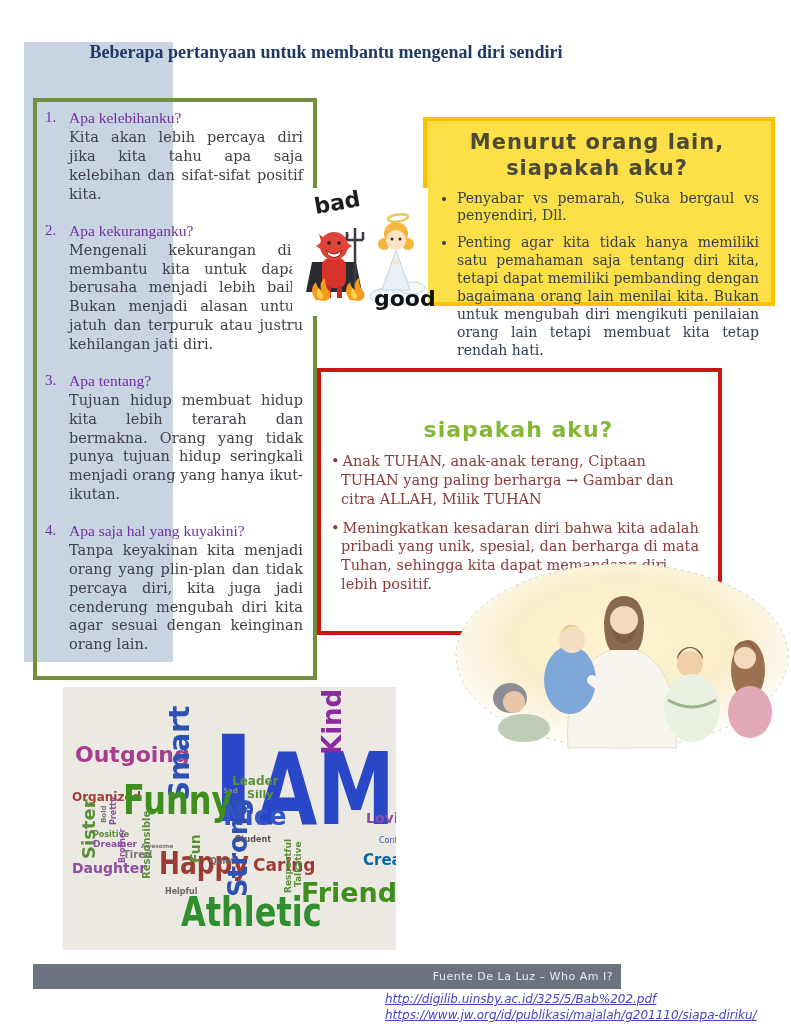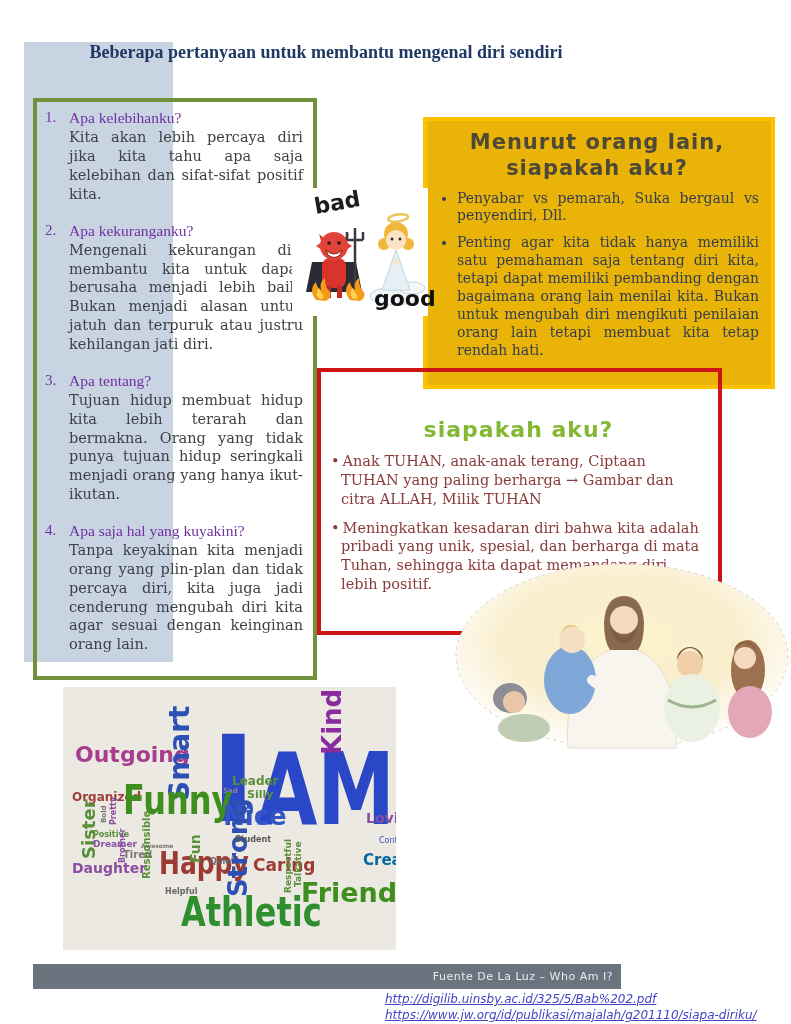--- a/index.html
+++ b/index.html
@@ -23,22 +23,22 @@
              box-sizing:border-box;background:transparent;z-index:1;padding:6px 10px 0 8px;}
   .gb-header{margin:2px 0 10px 14px;font-family:"DejaVu Sans",sans-serif;font-weight:800;
              font-size:26px;letter-spacing:1px;color:var(--orange-header);}
   .gb-item{display:flex;margin-bottom:17px;font-size:14.5px;line-height:1.3;}
   .gb-num{width:24px;flex:0 0 24px;color:var(--purple-q);font-family:"Liberation Serif",serif;font-size:15px;}
   .gb-body{flex:1;}
   .gb-q{display:block;color:var(--purple-q);font-family:"Liberation Serif",serif;font-size:15.5px;}
   .gb-a{display:block;color:var(--body-gray);text-align:justify;}
 
   
-  .yellow-box{left:423px;top:117px;width:352px;height:272px;border:4px solid var(--yellow-border);
-              box-sizing:border-box;background:#eab308;z-index:2;padding:6px 12px 0 8px;}
+  .yellow-box{left:423px;top:117px;width:352px;height:189px;border:4px solid var(--yellow-border);
+              box-sizing:border-box;background:#fde047;z-index:2;padding:6px 12px 0 8px;}
   .yb-header{margin:2px 0 8px;text-align:center;font-family:"DejaVu Sans",sans-serif;font-weight:800;
              font-size:21px;letter-spacing:1px;color:var(--olive-header);line-height:1.25;}
   .yb-list{margin:0;padding-left:22px;color:var(--slate-text);font-size:14px;line-height:1.28;}
   .yb-list li{margin-bottom:9px;text-align:justify;}
 
   
   .red-box{left:317px;top:368px;width:405px;height:267px;border:4px solid var(--red-border);
            box-sizing:border-box;background:transparent;z-index:3;padding:4px 10px 0 8px;}
   .rb-header{margin:4px 0 6px;text-align:center;font-family:"DejaVu Sans",sans-serif;font-weight:800;
              font-size:22px;letter-spacing:1px;color:var(--green-header);line-height:1.5;}

